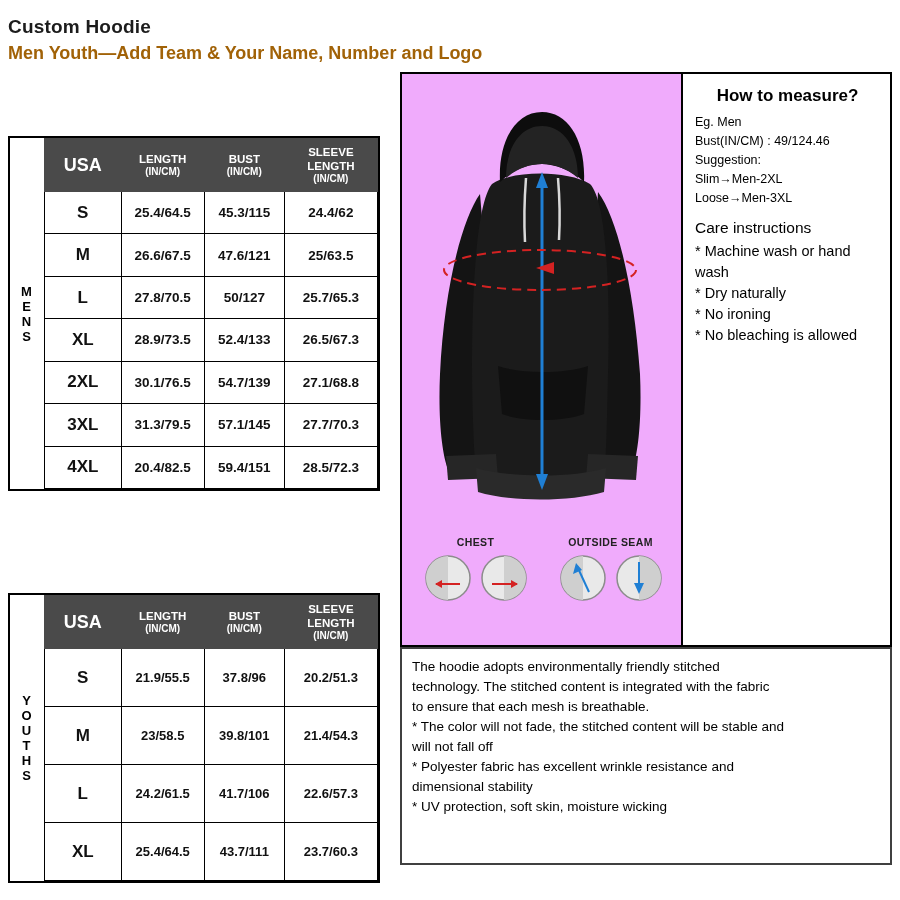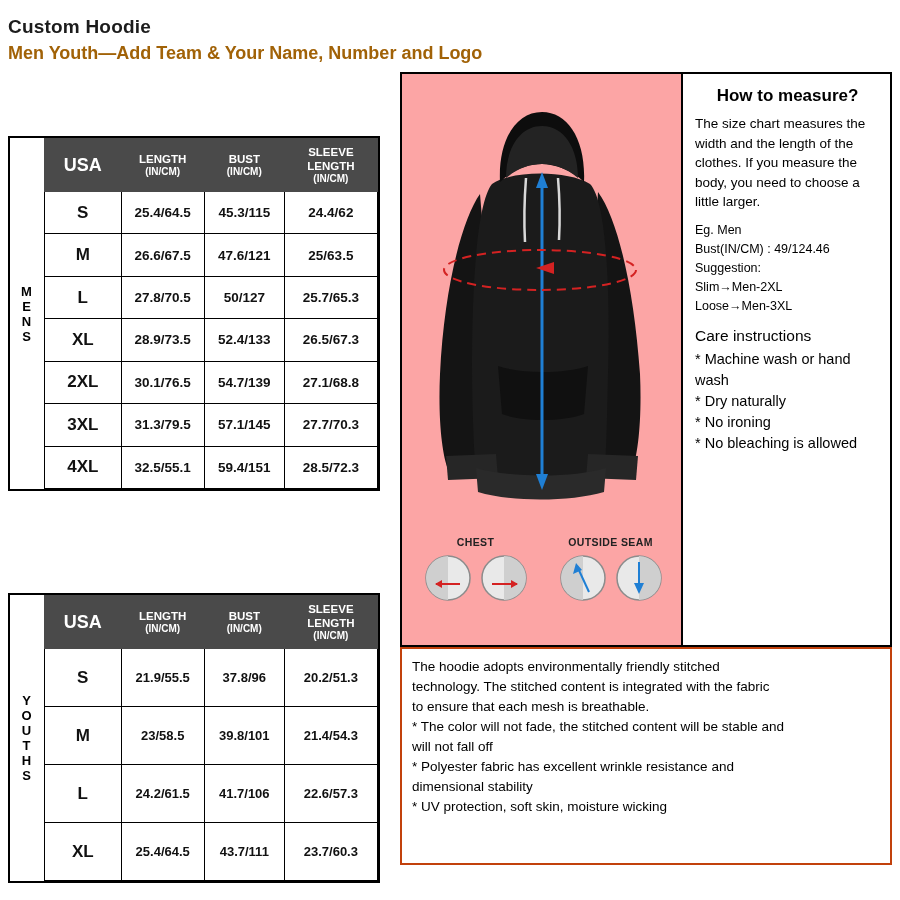--- a/index.html
+++ b/index.html
@@ -133,21 +133,21 @@
   }
   
   .hoodie-panel {
     position: absolute;
     left: 400px;
     top: 72px;
     width: 283px;
     height: 575px;
     border: 2px solid #000;
     box-sizing: border-box;
-    background: #fca5a5;
+    background: #f0abfc;
     overflow: hidden;
   }
   .measure-panel {
     position: absolute;
     left: 681px;
     top: 72px;
     width: 211px;
     height: 575px;
     border: 2px solid #000;
     border-left: 2px solid #000;
@@ -181,21 +181,21 @@
     font-size: 14.5px;
     line-height: 21px;
     margin: 0;
   }
   .bottom-panel {
     position: absolute;
     left: 400px;
     top: 647px;
     width: 492px;
     height: 218px;
-    border: 2px solid #c2410c;
+    border: 2px solid #404040;
     box-sizing: border-box;
     background: #fff;
     padding: 8px 10px;
   }
   .bottom-panel p {
     margin: 0 0 1px 0;
     font-size: 13.5px;
     line-height: 19px;
   }
   
@@ -298,21 +298,21 @@
           <td>27.1/68.8</td>
         </tr>
         <tr>
           <td class="sizecol">3XL</td>
           <td>31.3/79.5</td>
           <td>57.1/145</td>
           <td>27.7/70.3</td>
         </tr>
         <tr>
           <td class="sizecol">4XL</td>
-          <td>32.5/55.1</td>
+          <td>20.4/82.5</td>
           <td>59.4/151</td>
           <td>28.5/72.3</td>
         </tr>
       </tbody>
     </table>
   </div>
 
   <div class="size-block" id="youth-block">
     <div class="sidelabel">
       <span>YOUTHS</span>
@@ -430,21 +430,20 @@
             <line x1="24" y1="8" x2="24" y2="36" stroke="#1f7fd4" stroke-width="2"></line>
             <polygon points="24,40 19,29 29,29" fill="#1f7fd4"></polygon>
           </svg>
         </div>
       </div>
     </div>
   </div>
 
   <div class="measure-panel">
     <div class="measure-title">How to measure?</div>
-    <p class="measure-body">The size chart measures the width and the length of the clothes.  If you measure the body, you need to choose a little larger.</p>
     <p class="measure-small">Eg. Men</p>
     <p class="measure-small">Bust(IN/CM) : 49/124.46</p>
     <p class="measure-small">Suggestion:</p>
     <p class="measure-small">Slim→Men-2XL</p>
     <p class="measure-small">Loose→Men-3XL</p>
     <div class="care-title">Care instructions</div>
     <div class="care-list">
       <div>* Machine wash or hand wash</div>
       <div>* Dry naturally</div>
       <div>* No ironing</div>

